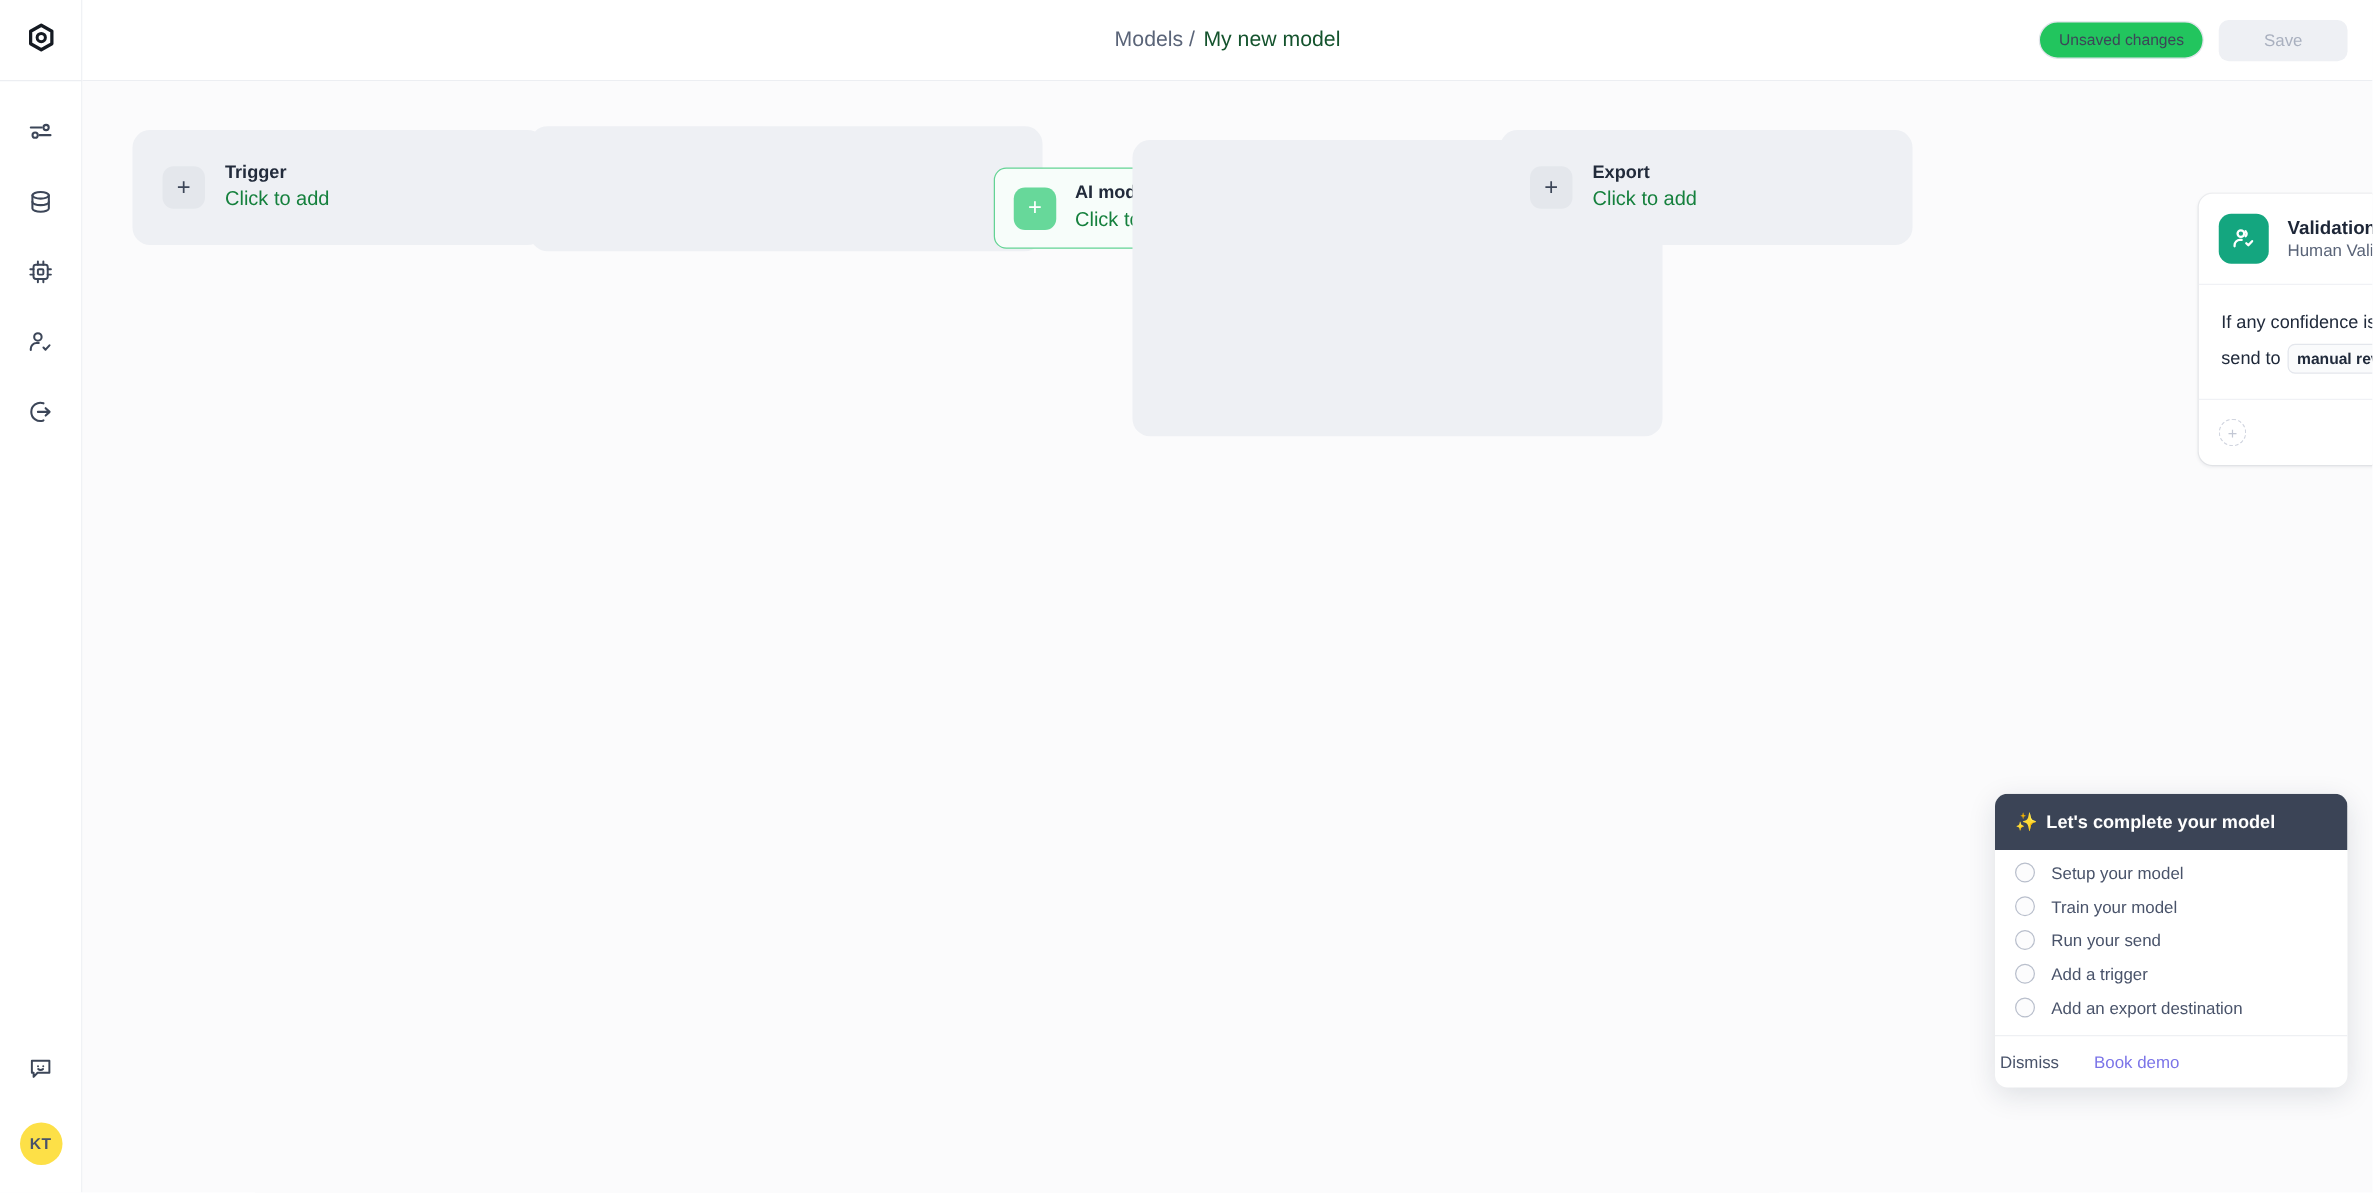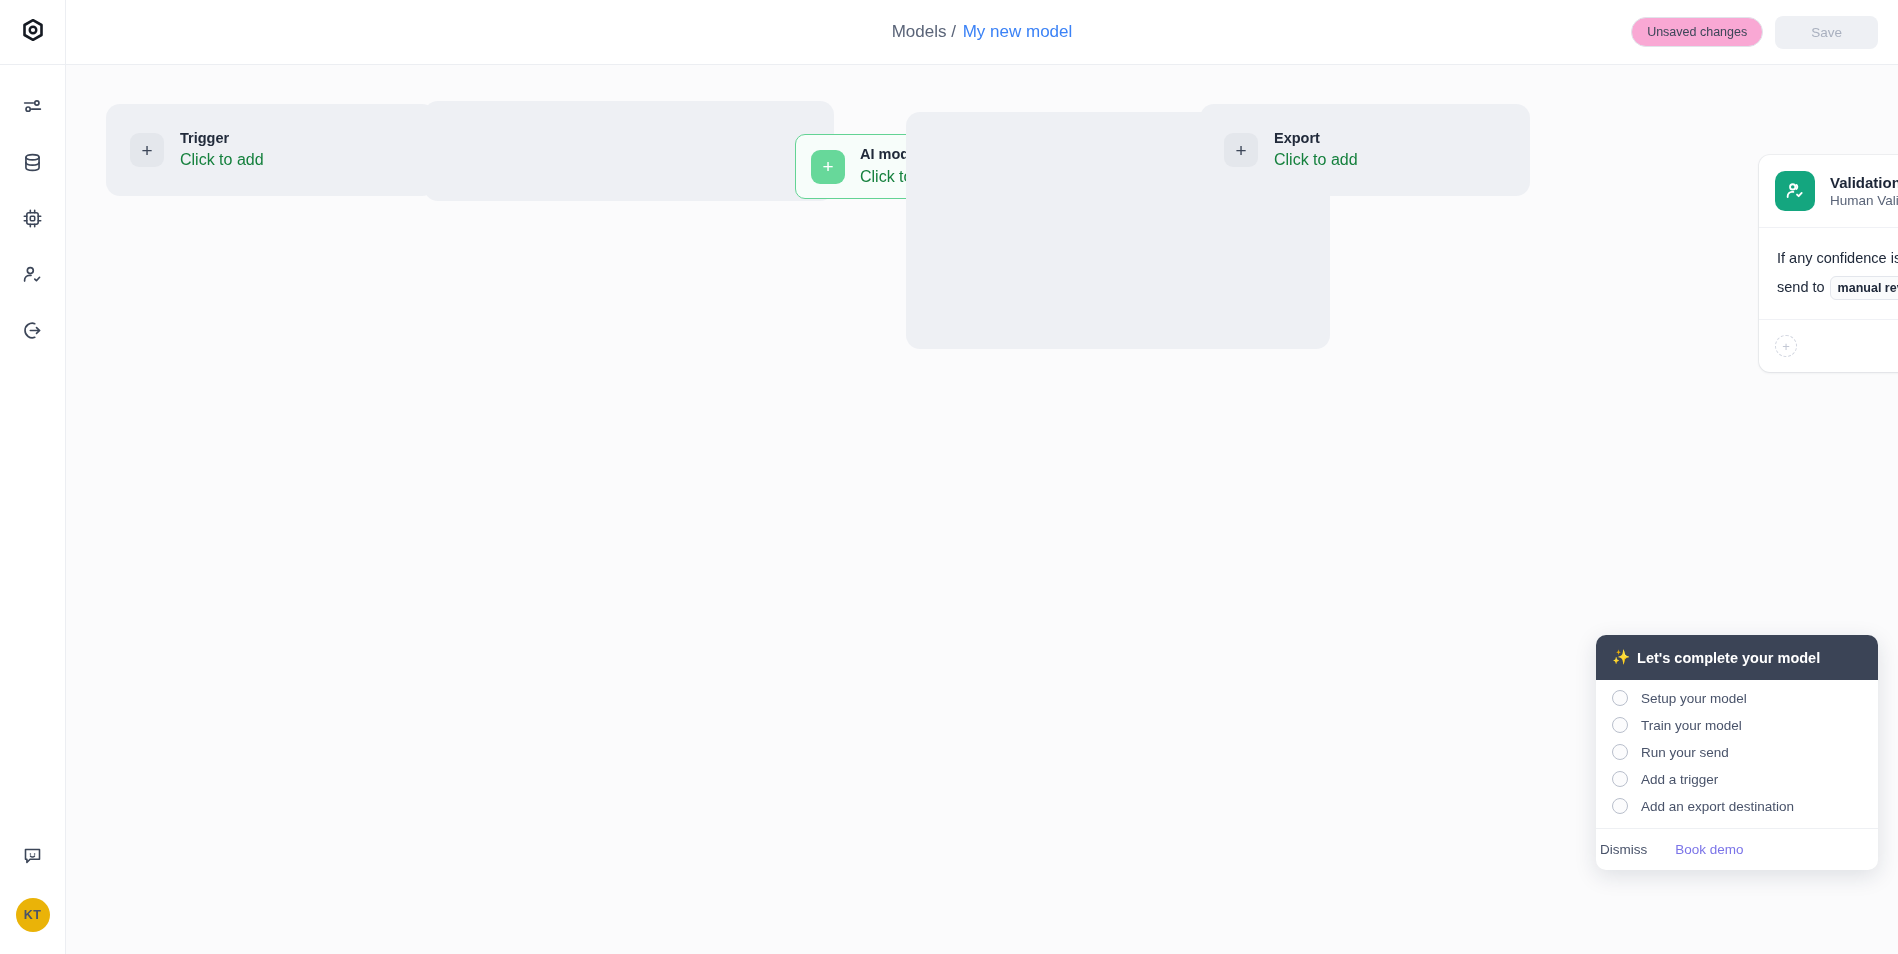--- a/index.html
+++ b/index.html
@@ -29,50 +29,50 @@
   .rail-nav { padding-top: 26px; display: flex; flex-direction: column; gap: 22px; align-items: center; }
   .rail-btn {
     width: 38px; height: 34px;
     display: flex; align-items: center; justify-content: center;
     border-radius: 8px; cursor: pointer;
     color: #3c4658;
   }
   .rail-bottom { margin-top: auto; display: flex; flex-direction: column; align-items: center; gap: 24px; padding-bottom: 22px; }
   .avatar {
     width: 34px; height: 34px; border-radius: 50%;
-    background: #eab308; color: #49536a;
+    background: #fde047; color: #49536a;
     display: flex; align-items: center; justify-content: center;
     font-size: 12.5px; font-weight: bold; letter-spacing: .3px;
     cursor: pointer;
   }
 
   
   .header {
     position: absolute; left: 66px; top: 0;
     width: 1832px; height: 65px;
     background: #ffffff;
     border-bottom: 1px solid #eceef2;
     display: flex; align-items: center;
   }
   .breadcrumb {
     position: absolute; left: 0; right: 0;
     text-align: center;
     font-size: 17px;
   }
   .crumb-root { color: #5a6478; }
   .crumb-sep { color: #5a6478; }
-  .crumb-current { color: #3b82f6; margin-left: 2px; }
+  .crumb-current { color: #14532d; margin-left: 2px; }
   .header-right {
     margin-left: auto; display: flex; align-items: center; gap: 12px;
     padding-right: 20px; position: relative; z-index: 2;
   }
   .pill-unsaved {
     border: 1px solid #e1e4ea; border-radius: 18px;
     padding: 7px 15px; font-size: 12.5px; color: #3c4658;
-    background: #f9a8d4; cursor: pointer; white-space: nowrap;
+    background: #22c55e; cursor: pointer; white-space: nowrap;
   }
   .btn-save {
     background: #eef0f4; color: #a9b0bf;
     border: none; border-radius: 8px;
     padding: 9px 36px; font-size: 13.5px; cursor: default;
     font-family: inherit;
   }
 
   
   .canvas {

